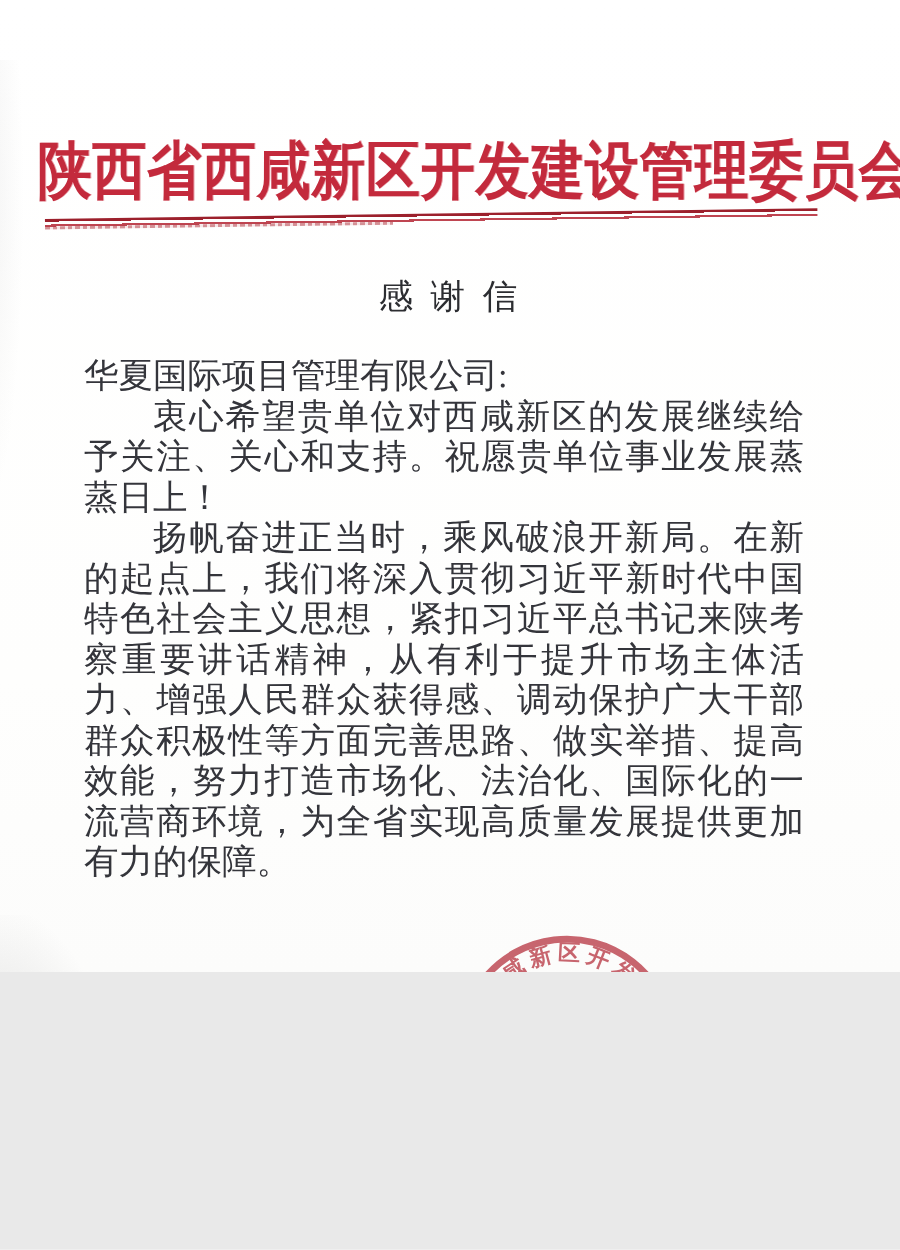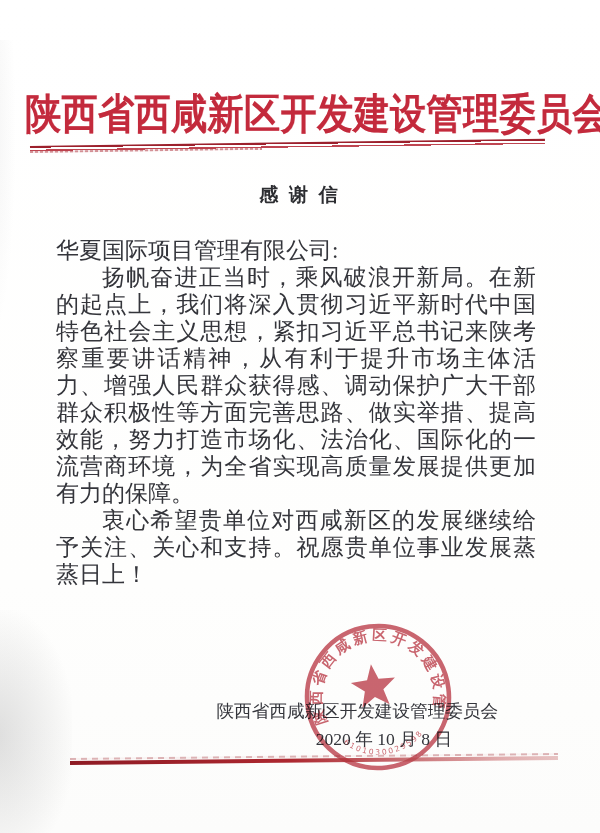--- a/index.html
+++ b/index.html
@@ -3,21 +3,21 @@
 <meta charset="utf-8">
 <style>
   html,body{margin:0;padding:0;}
   body{
     width:600px;height:833px;
     background:#e9e9e9;
     font-family:"Liberation Serif","DejaVu Serif",serif;
   }
   .page{
     position:relative;
-    width:600px;height:833px;
+    width:600px;height:648px;
     background:linear-gradient(180deg,#ffffff 0%,#fefefd 70%,#fcfcfb 100%);
     overflow:hidden;
   }
   
   .smudge-bl{
     position:absolute;left:-38px;top:610px;width:110px;height:230px;
     background:radial-gradient(ellipse at 30% 55%,rgba(110,110,112,0.22),rgba(140,140,140,0.08) 55%,transparent 75%);
     pointer-events:none;
   }
   .smudge-left{
@@ -46,21 +46,21 @@
       #bf4551 62%,#bf4551 85%,rgba(255,255,255,0) 85%);
   }
   .head-rule::before{
     content:"";position:absolute;left:0;top:5px;width:45%;height:2px;
     background:repeating-linear-gradient(90deg,rgba(176,54,64,0.55) 0 3px,rgba(176,54,64,0.12) 3px 5px);
   }
   
   .letter-title{
     position:absolute;left:0;top:182px;width:600px;
     text-align:center;
-    font-size:19px;font-weight:bold;color:#2c2d31;
+    font-size:23px;font-weight:normal;color:#2c2d31;
     letter-spacing:3px;
   }
   
   .letter-body{
     position:absolute;left:56px;top:237px;width:480px;
     font-size:23px;line-height:27px;color:#34353b;
   }
   .letter-body p{margin:0;}
   .salutation{text-align:left;}
   .para{text-indent:2em;text-align:justify;}
@@ -104,22 +104,22 @@
   <div class="smudge-left"></div>
 
   <div class="letterhead">陕西省西咸新区开发建设管理委员会</div>
 
   <div class="head-rule"></div>
 
   <div class="letter-title">感 谢 信</div>
 
   <div class="letter-body">
     <p class="salutation">华夏国际项目管理有限公司:</p>
+    <p class="para">衷心希望贵单位对西咸新区的发展继续给予关注、关心和支持。祝愿贵单位事业发展蒸蒸日上！</p>
     <p class="para">扬帆奋进正当时，乘风破浪开新局。在新的起点上，我们将深入贯彻习近平新时代中国特色社会主义思想，紧扣习近平总书记来陕考察重要讲话精神，从有利于提升市场主体活力、增强人民群众获得感、调动保护广大干部群众积极性等方面完善思路、做实举措、提高效能，努力打造市场化、法治化、国际化的一流营商环境，为全省实现高质量发展提供更加有力的保障。</p>
-    <p class="para">衷心希望贵单位对西咸新区的发展继续给予关注、关心和支持。祝愿贵单位事业发展蒸蒸日上！</p>
   </div>
 
   <div class="sig-org">陕西省西咸新区开发建设管理委员会</div>
 
   <div class="sig-date">2020 年 10 月 8 日</div>
 
   <svg class="seal" width="152" height="152" viewBox="0 0 150 150">
     <circle cx="75" cy="75" r="70" fill="none" stroke="#bf4450" stroke-width="4.5"></circle>
     <defs>
       <path id="sealTopArc" d="M 24,98 A 56,56 0 1 1 126,98" fill="none"></path>

